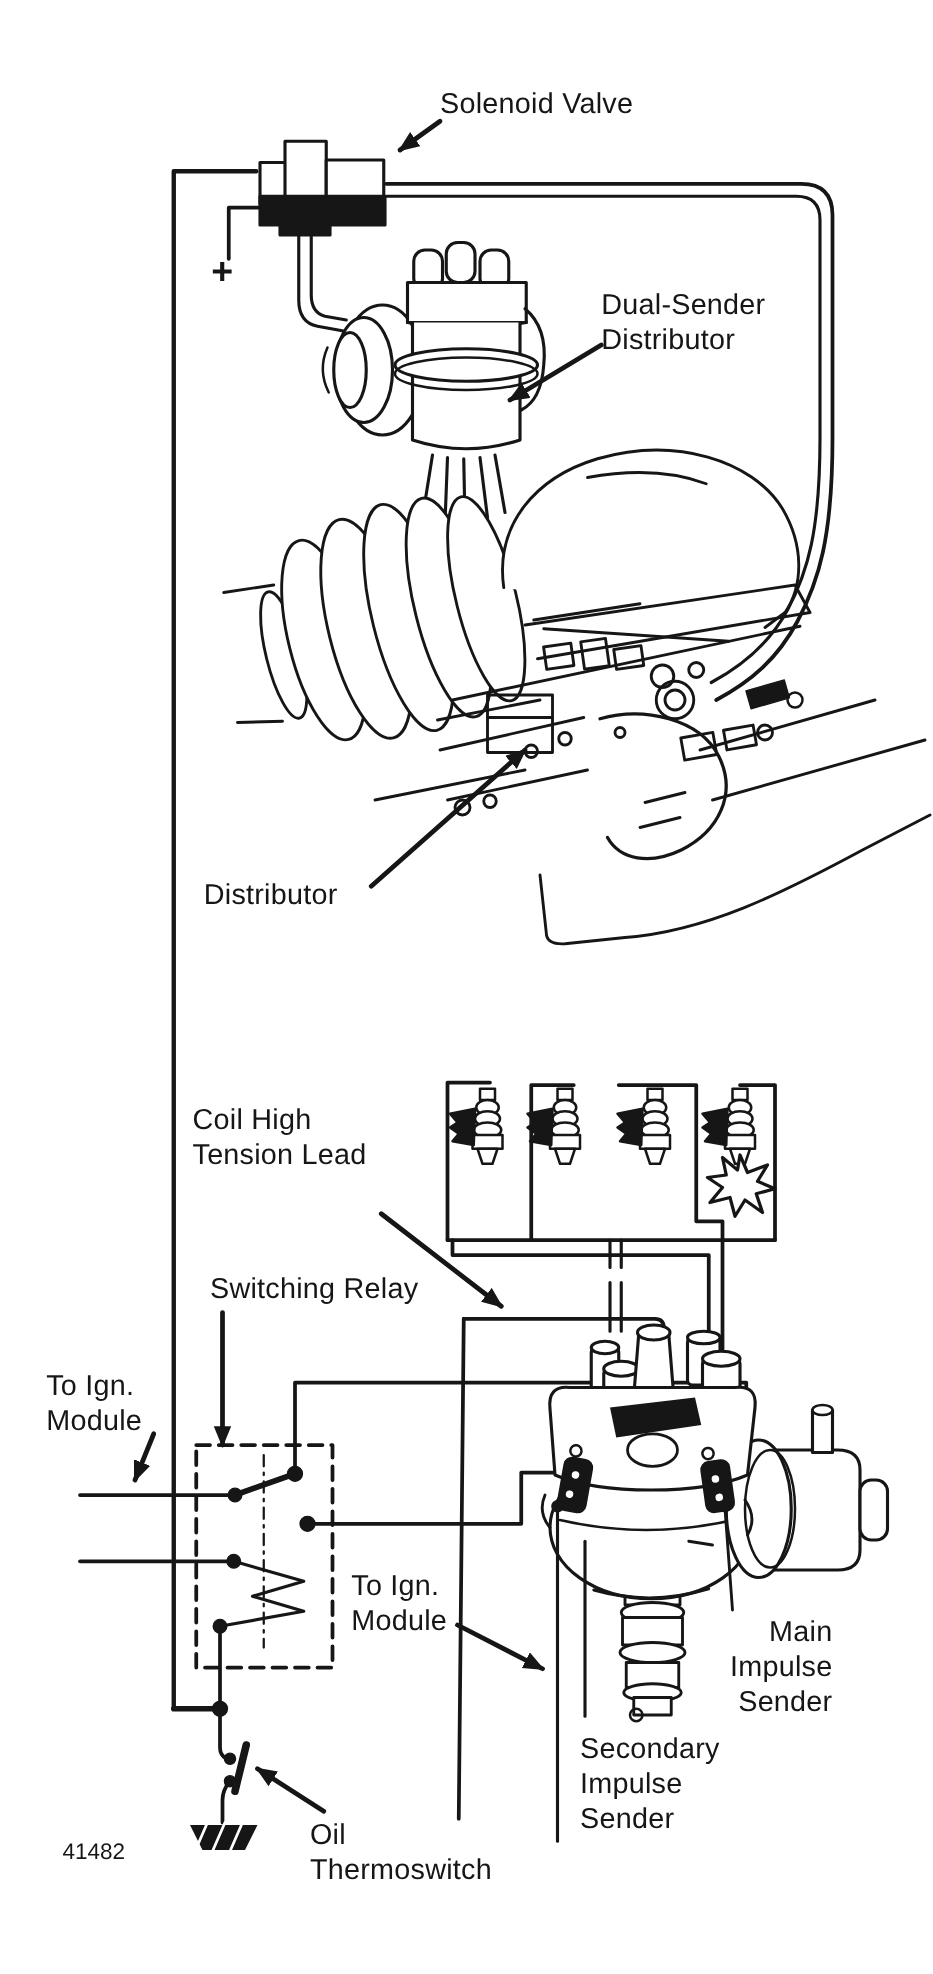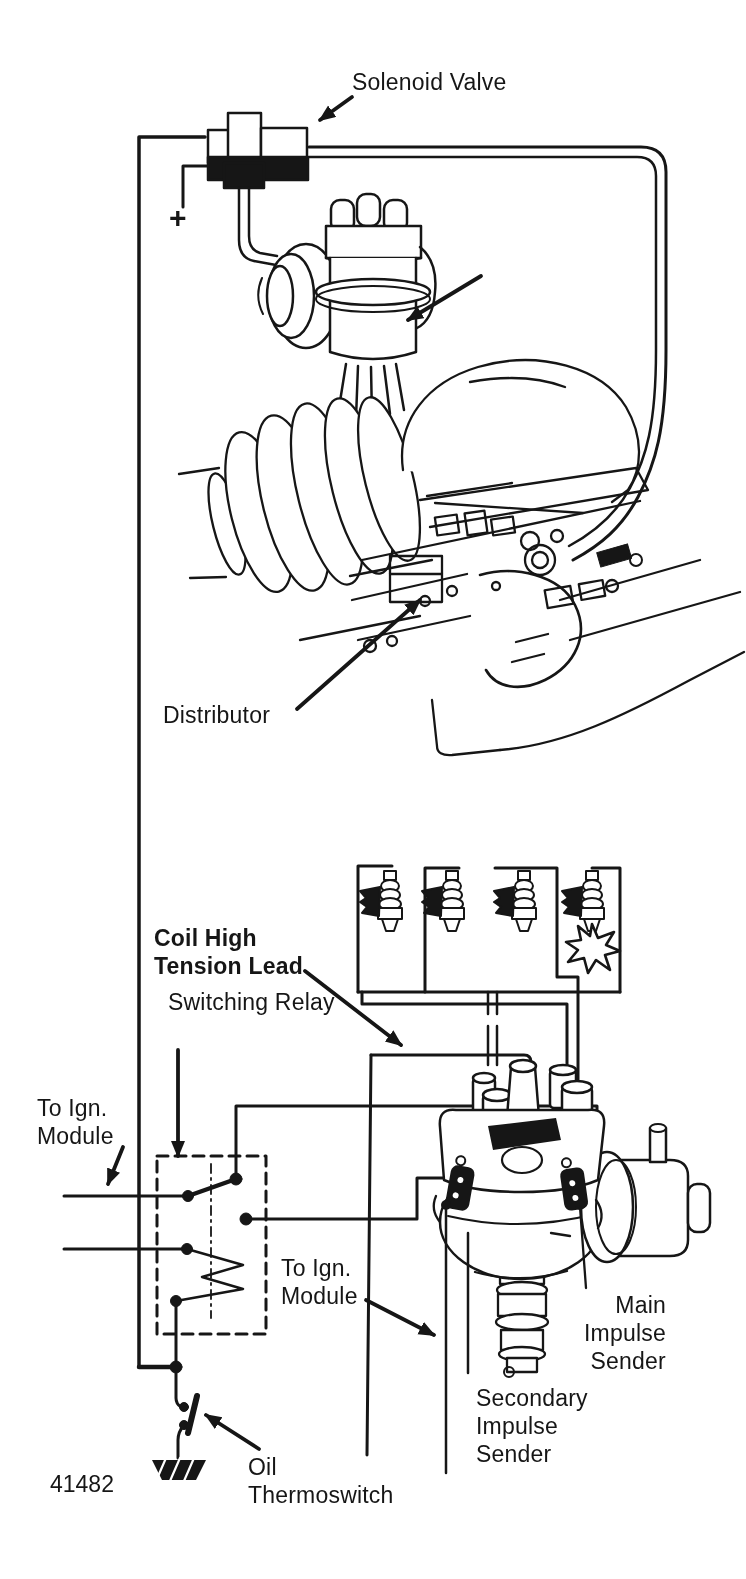--- a/index.html
+++ b/index.html
@@ -2,21 +2,21 @@
 <html><head>
 <meta charset="utf-8">
 <style>
   html,body{margin:0;padding:0;background:#fff;}
   .page{position:relative;width:746px;height:1579px;background:#ffffff;overflow:hidden;
         font-family:"Liberation Sans",sans-serif;color:#161616;}
   svg{position:absolute;left:0;top:0;}
   .label{position:absolute;font-size:23px;line-height:28px;white-space:pre-line;
          color:#161616;letter-spacing:0.2px;}
   .plus{position:absolute;font-size:30px;font-weight:bold;line-height:30px;}
-  .fig{position:absolute;font-size:23px;}
+  .fig{position:absolute;font-size:18px;}
 </style>
 </head>
 <body>
 
 <div class="page">
 
 <svg width="746" height="1579" viewBox="0 0 746 1579">
   <defs>
     <marker id="ah" markerUnits="userSpaceOnUse" markerWidth="20" markerHeight="16" refX="15" refY="7" orient="auto">
       <path d="M0,0 L17,7 L0,14 Z" fill="#161616"></path>
@@ -260,32 +260,34 @@
       <path d="M305,971 L401,1045" marker-end="url(#ah)"></path>
       <path d="M178,1050 L178,1156" marker-end="url(#ah)"></path>
       <path d="M123,1147 L108,1184" marker-end="url(#ah)"></path>
       <path d="M366,1300 L434,1335" marker-end="url(#ah)"></path>
       <path d="M259,1449 L206,1415" marker-end="url(#ah)"></path>
     </g>
   </g>
 </svg>
 
 <div class="label" style="left:352px;top:68px;">Solenoid Valve</div>
+<div class="label" style="left:481px;top:229px;">Dual-Sender
+Distributor</div>
 <div class="label" style="left:163px;top:701px;">Distributor</div>
-<div class="label" style="left:154px;top:924px;font-weight:bold;">Coil High
+<div class="label" style="left:154px;top:881px;">Coil High
 Tension Lead</div>
-<div class="label" style="left:168px;top:988px;">Switching Relay</div>
+<div class="label" style="left:168px;top:1016px;">Switching Relay</div>
 <div class="label" style="left:37px;top:1094px;">To Ign.
 Module</div>
 <div class="label" style="left:281px;top:1254px;">To Ign.
 Module</div>
 <div class="label" style="left:584px;top:1291px;text-align:right;">Main
 Impulse
 Sender</div>
-<div class="label" style="left:464px;top:1384px;margin-left:12px;">Secondary
+<div class="label" style="left:464px;top:1384px;">Secondary
 Impulse
 Sender</div>
 <div class="label" style="left:216px;top:1453px;margin-left:32px;">Oil
 Thermoswitch</div>
 <div class="plus" style="left:169px;top:203px;">+</div>
 <div class="fig" style="left:50px;top:1471px;">41482</div>
 
 </div>
 
 </body></html>

